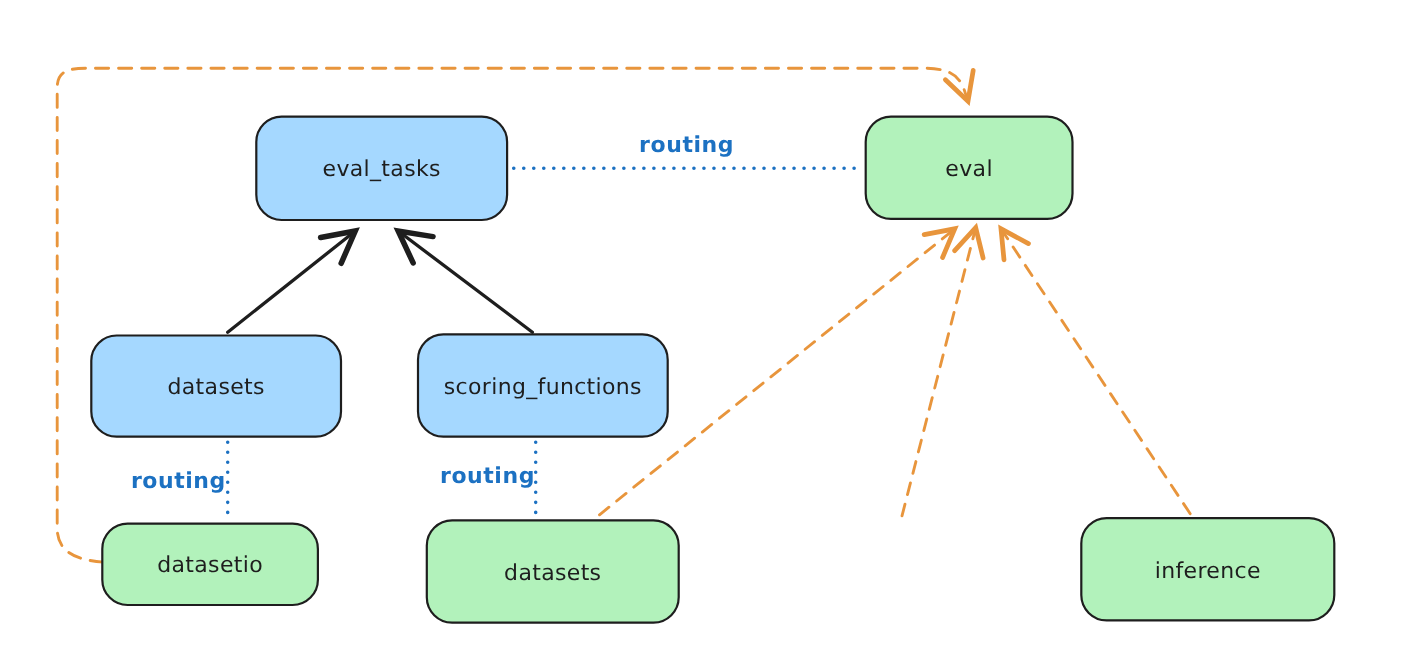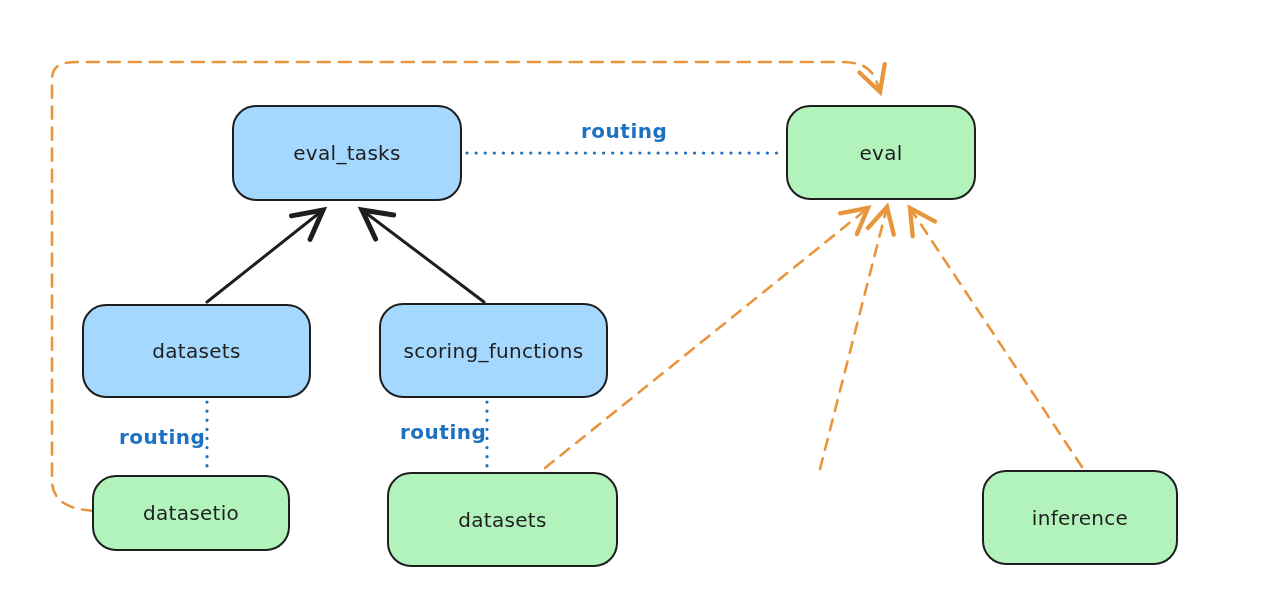--- a/index.html
+++ b/index.html
@@ -94,21 +94,21 @@
 
   <div class="node green" style="left:92px; top:475px; width:198px; height:76px;">
     <span>datasetio</span>
   </div>
 
   <div class="node green" style="left:387px; top:472px; width:231px; height:95px;">
     <span>datasets</span>
   </div>
 
 
-  <div class="node green" style="left:982px; top:470px; width:196px; height:95px;">
+  <div class="node green" style="left:982px; top:470px; width:232px; height:95px;">
     <span>inference</span>
   </div>
 
   <div class="edge-label" style="left:581px; top:119px;">routing</div>
 
   <div class="edge-label" style="left:119px; top:425px;">routing</div>
 
   <div class="edge-label" style="left:400px; top:420px;">routing</div>
 
 </div>

